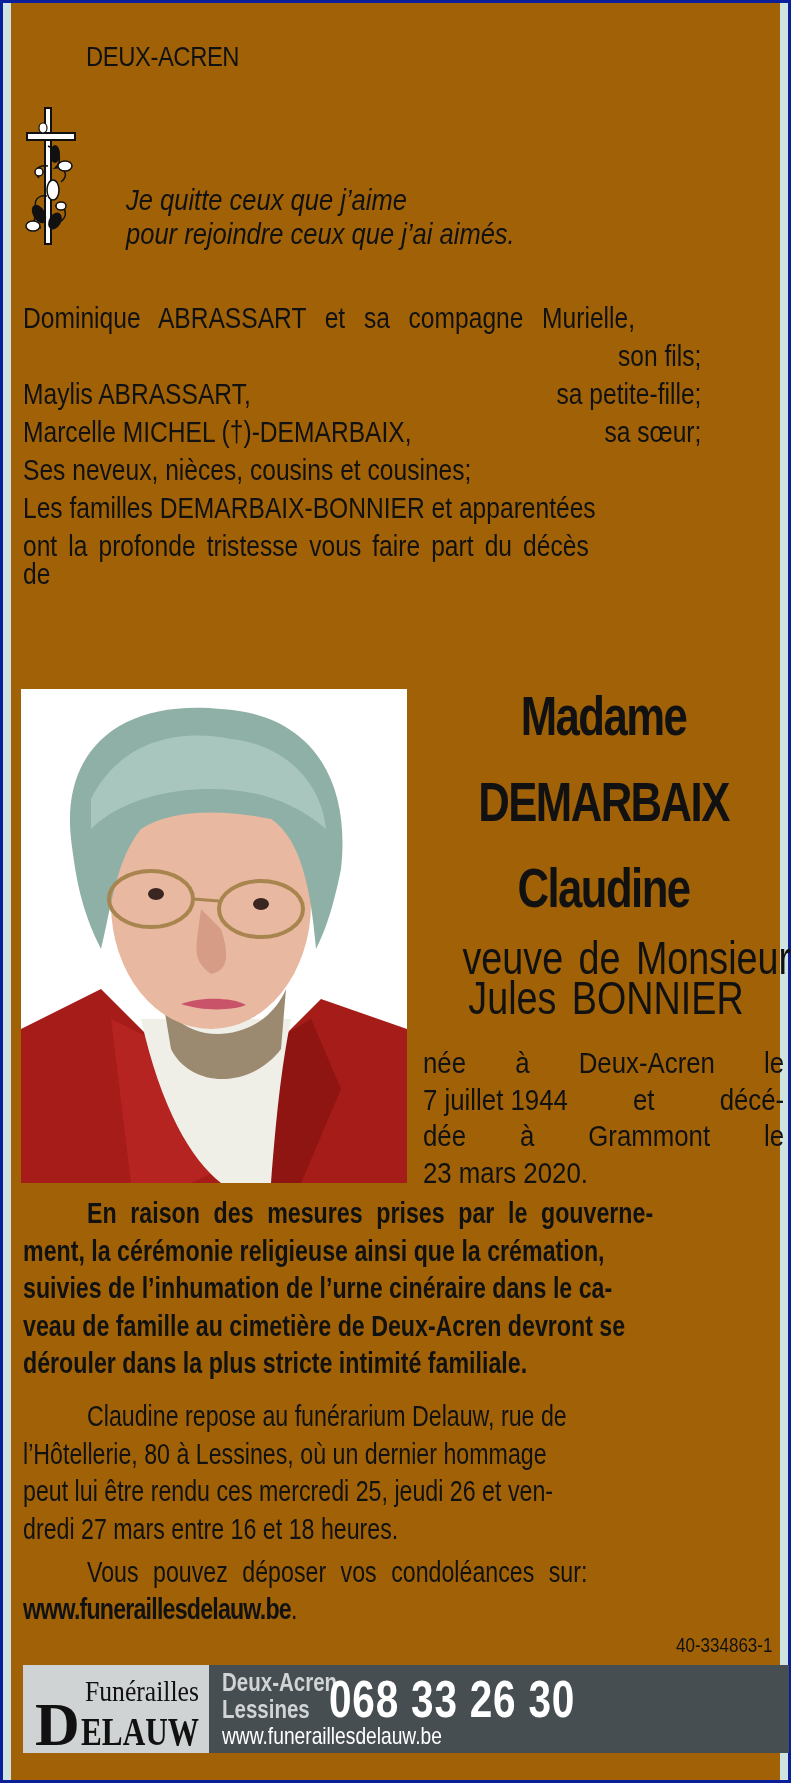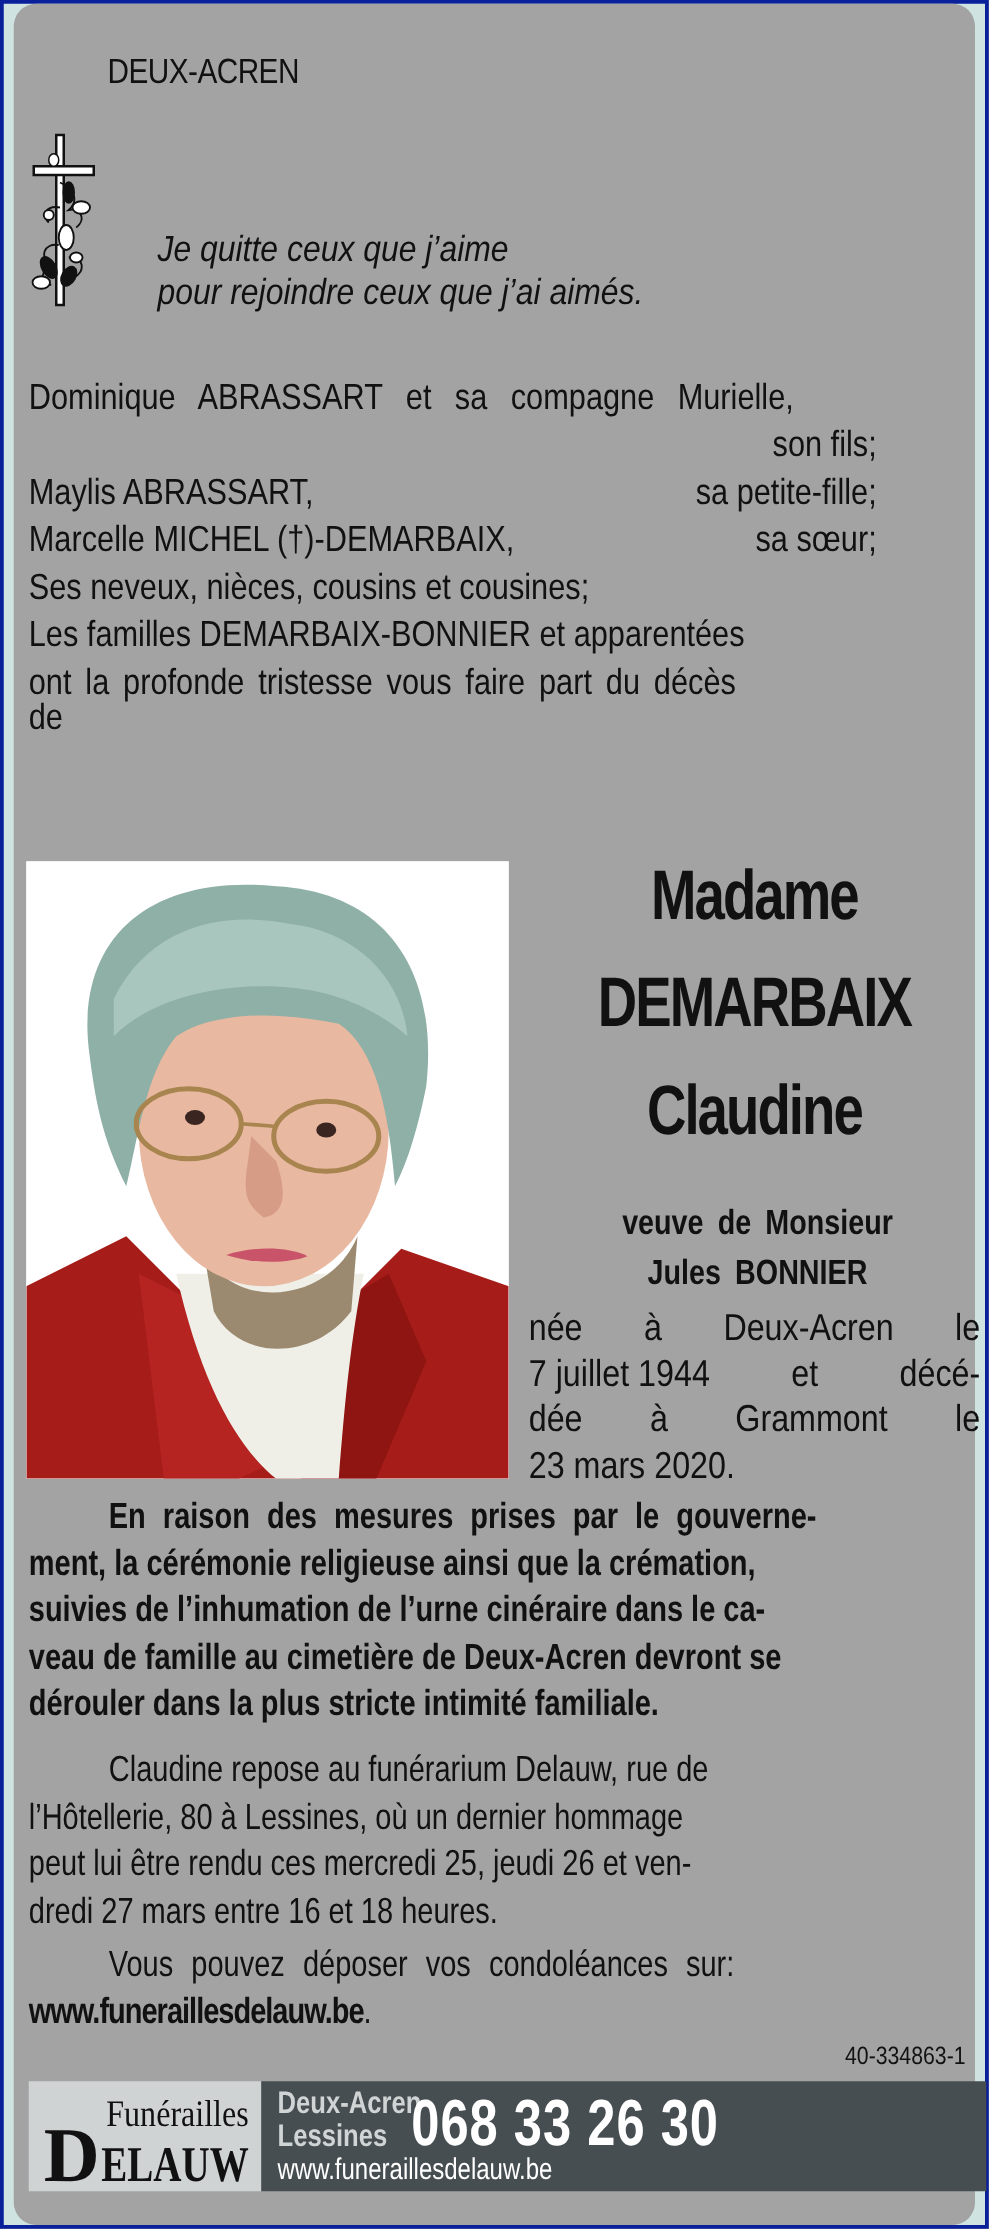--- a/index.html
+++ b/index.html
@@ -9,23 +9,22 @@
     position: relative;
     overflow: hidden;
     font-family: "Liberation Sans Narrow", "Liberation Sans", sans-serif;
   }
   .frame {
     position: absolute; left: 3px; top: 3px; right: 3px; bottom: 3px;
     background: #cfe3e0;
   }
   .page {
     position: absolute; left: 8px; top: 0; right: 8px; bottom: 0;
-    background: #a3a3a3;
+    background: #a16207;
     color: #111;
-    border-radius: 18px;
   }
   .location {
     position: absolute; left: 75px; top: 38px;
     font-size: 28px; letter-spacing: -0.5px;
     transform: scaleX(0.85); transform-origin: left top;
   }
   .cross-icon { position: absolute; left: 14px; top: 103px; width: 52px; height: 142px; }
   .quote {
     position: absolute; left: 115px; top: 180px;
     font-style: italic; font-size: 29px; line-height: 34px;
@@ -45,21 +44,21 @@
     overflow: hidden; background: #fff;
   }
   .deceased-name {
     position: absolute; left: 415px; top: 670px; width: 355px;
     text-align: center; font-weight: bold;
     font-size: 56px; line-height: 86px; letter-spacing: -2px;
   }
   .deceased-name span { display: block; transform: scaleX(0.78); transform-origin: center top; white-space: nowrap; }
   .widow {
     position: absolute; left: 420px; top: 935px; width: 350px;
-    text-align: center; font-weight: bold; font-size: 28px; line-height: 40px; margin-top: 20px;
+    text-align: center; font-weight: normal; font-size: 46px; line-height: 40px;
   }
   .widow span { display: block; transform: scaleX(0.82); transform-origin: center top; white-space: nowrap; word-spacing: 6px; }
   .dates {
     position: absolute; left: 412px; top: 1042px; width: 420px;
     font-size: 30px; line-height: 36.5px;
     transform: scaleX(0.86); transform-origin: left top;
   }
   .dates .row { display: flex; justify-content: space-between; white-space: nowrap; }
   .measures {
     position: absolute; left: 12px; top: 1192px; width: 880px;

